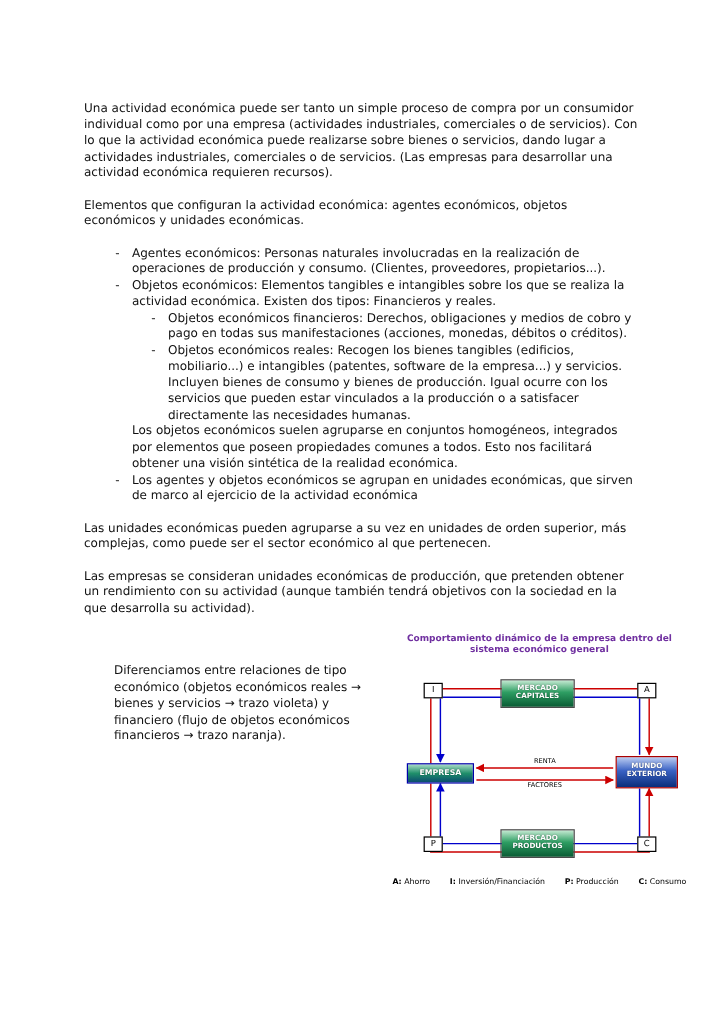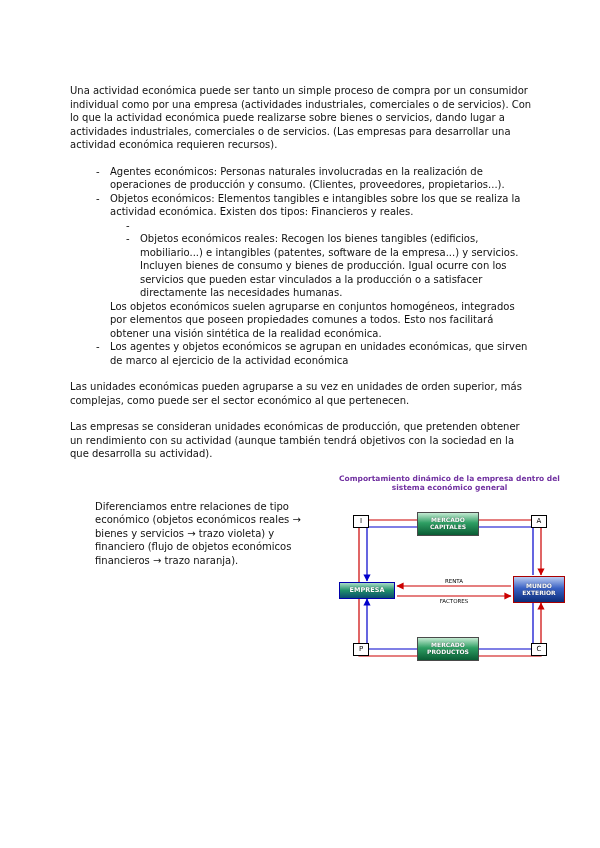--- a/index.html
+++ b/index.html
@@ -93,32 +93,34 @@
   .legend .lk { font-weight: bold; }
 </style>
 </head>
 <body>
 
 <div class="page">
 
   <p class="block">Una actividad económica puede ser tanto un simple proceso de compra por un consumidor individual como por una empresa (actividades industriales, comerciales o de servicios). Con lo que la actividad económica puede realizarse sobre bienes o servicios, dando lugar a actividades industriales, comerciales o de servicios. (Las empresas para desarrollar una actividad económica requieren recursos).</p>
 
 
+  <p class="block">Elementos que configuran la actividad económica: agentes económicos, objetos económicos y unidades económicas.</p>
 
   <div class="list">
     <div class="li l1">
       <span class="marker">-</span>
       <div class="litext">Agentes económicos: Personas naturales involucradas en la realización de operaciones de producción y consumo. (Clientes, proveedores, propietarios...).</div>
     </div>
     <div class="li l1">
       <span class="marker">-</span>
       <div class="litext">Objetos económicos: Elementos tangibles e intangibles sobre los que se realiza la actividad económica. Existen dos tipos: Financieros y reales.</div>
     </div>
     <div class="li l2">
       <span class="marker">-</span>
+      <div class="litext">Objetos económicos financieros: Derechos, obligaciones y medios de cobro y pago en todas sus manifestaciones (acciones, monedas, débitos o créditos).</div>
     </div>
     <div class="li l2">
       <span class="marker">-</span>
       <div class="litext">Objetos económicos reales: Recogen los bienes tangibles (edificios, mobiliario...) e intangibles (patentes, software de la empresa...) y servicios. Incluyen bienes de consumo y bienes de producción. Igual ocurre con los servicios que pueden estar vinculados a la producción o a satisfacer directamente las necesidades humanas.</div>
     </div>
     <div class="cont">Los objetos económicos suelen agruparse en conjuntos homogéneos, integrados por elementos que poseen propiedades comunes a todos. Esto nos facilitará obtener una visión sintética de la realidad económica.</div>
     <div class="li l1">
       <span class="marker">-</span>
       <div class="litext">Los agentes y objetos económicos se agrupan en unidades económicas, que sirven de marco al ejercicio de la actividad económica</div>
     </div>
@@ -166,16 +168,22 @@
         <div class="dg-box bigbox empresa-grad" style="left:12px; top:72px; width:56px; height:17px; font-size:6.5px;">EMPRESA</div>
         <div class="flow-label" style="top:68px;">RENTA</div>
         <div class="flow-label" style="top:88px;">FACTORES</div>
         <div class="dg-box bigbox blue-grad" style="left:186px; top:66px; width:52px; height:27px;">MUNDO EXTERIOR</div>
 
         <div class="dg-box mini" style="left:26px; top:133px;">P</div>
         <div class="dg-box bigbox green-grad" style="left:90px; top:127px; width:62px; height:24px;">MERCADO PRODUCTOS</div>
         <div class="dg-box mini" style="left:204px; top:133px;">C</div>
       </div>
 
+      <div class="legend">
+        <span><span class="lk">A:</span> <span>Ahorro</span></span>
+        <span><span class="lk">I:</span> <span>Inversión/Financiación</span></span>
+        <span><span class="lk">P:</span> <span>Producción</span></span>
+        <span><span class="lk">C:</span> <span>Consumo</span></span>
+      </div>
     </div>
   </div>
 
 </div>
 
 </body></html>

